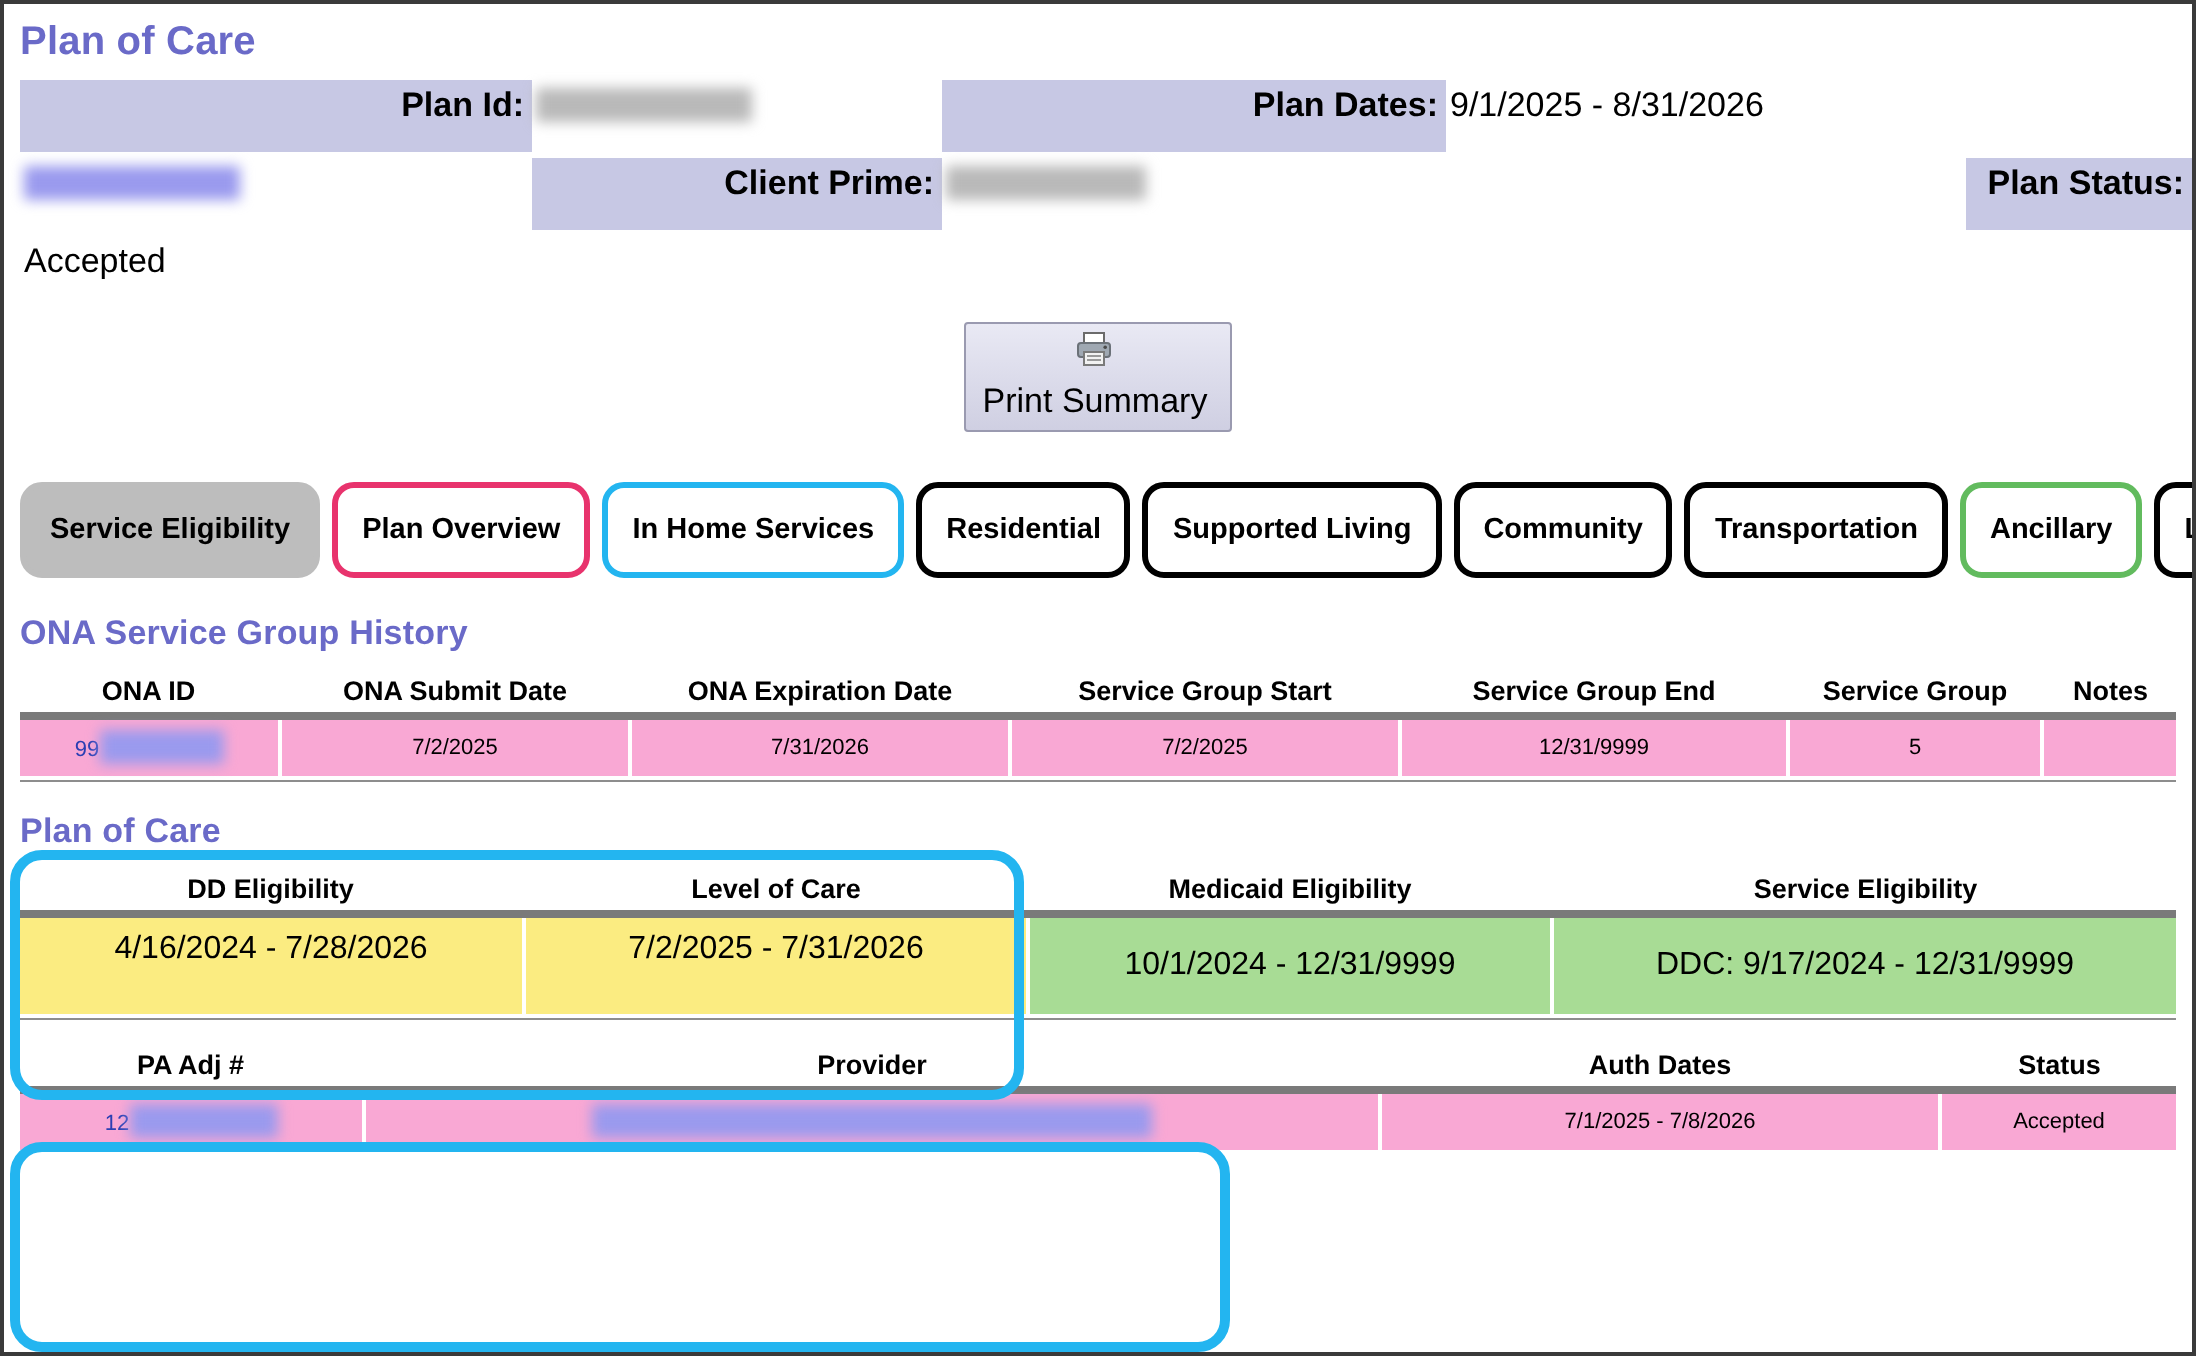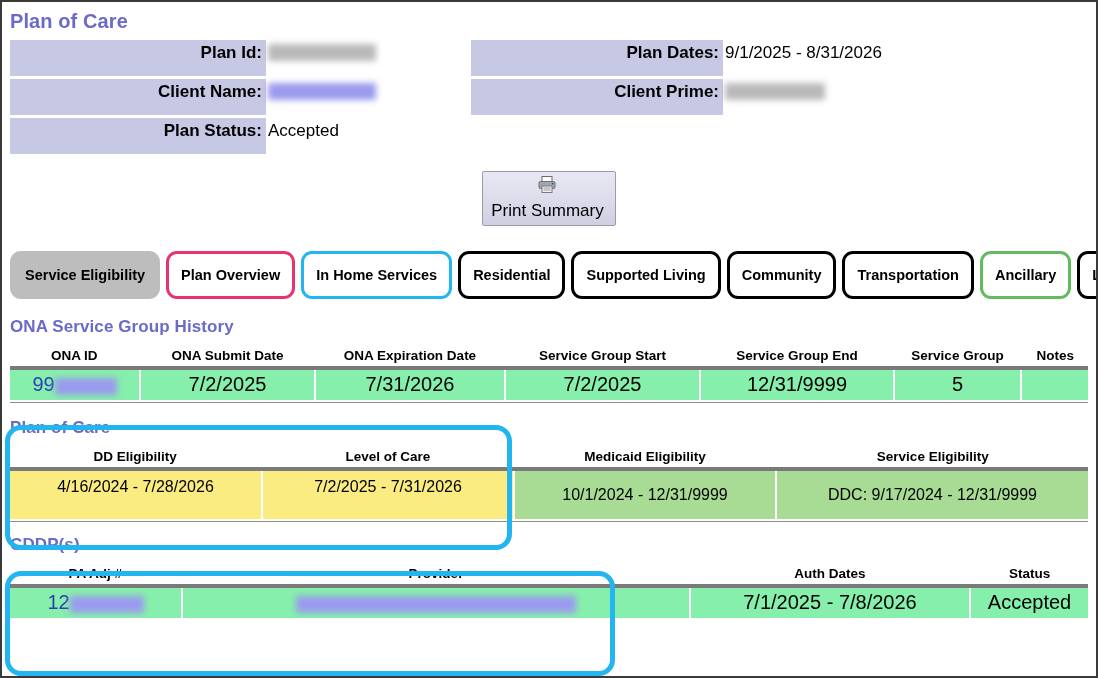--- a/index.html
+++ b/index.html
@@ -139,22 +139,22 @@
     font-weight: bold;
     text-align: center;
     padding: 2px 4px 3px 4px;
     border-bottom: 4px solid #7a7a7a;
     background: #ffffff;
     white-space: nowrap;
   }
   table.grid td {
     text-align: center;
     padding: 3px 4px 4px 4px;
-    background: #86efac;
-    font-size: 20px;
+    background: #f9a8d4;
+    font-size: 11px;
     border-right: 2px solid #ffffff;
     height: 21px;
   }
   table.grid td:last-child { border-right: none; }
   table.grid th + th { border-left: 3px solid #ffffff; }
   .link-cell { color: #2b3fb3; text-align: left; padding-left: 10px; }
 
   
   #ona-block { padding: 18px 0 0 8px; }
   #ona-block .section-title { margin-bottom: 9px; }
@@ -197,21 +197,20 @@
 
   <div class="summary">
     <div class="sum-label">Plan Id:</div>
     <div class="sum-value">
       <span class="redact redact-grey" style="width:108px"></span>
     </div>
     <div class="sum-label">Plan Dates:</div>
     <div class="sum-value">9/1/2025 - 8/31/2026</div>
     <div class="sum-spacer"></div>
 
-    <div class="sum-label">Client Name:</div>
     <div class="sum-value">
       <span class="redact redact-blue" style="width:108px"></span>
     </div>
     <div class="sum-label">Client Prime:</div>
     <div class="sum-value">
       <span class="redact redact-grey" style="width:100px"></span>
     </div>
     <div class="sum-spacer"></div>
 
     <div class="sum-label">Plan Status:</div>
@@ -313,21 +312,20 @@
           <td class="yellow">7/2/2025 - 7/31/2026</td>
           <td class="green">10/1/2024 - 12/31/9999</td>
           <td class="green">DDC: 9/17/2024 - 12/31/9999</td>
         </tr>
       </tbody>
     </table>
     <div class="row-rule"></div>
   </div>
 
   <div id="cddp-block">
-    <div class="section-title">CDDP(s)</div>
     <table class="grid" id="cddp-table">
       <colgroup>
         <col style="width:172px">
           <col style="width:508px">
           <col style="width:280px">
           <col style="width:118px">
       </colgroup>
       <thead>
         <tr>
           <th>PA Adj #</th>

